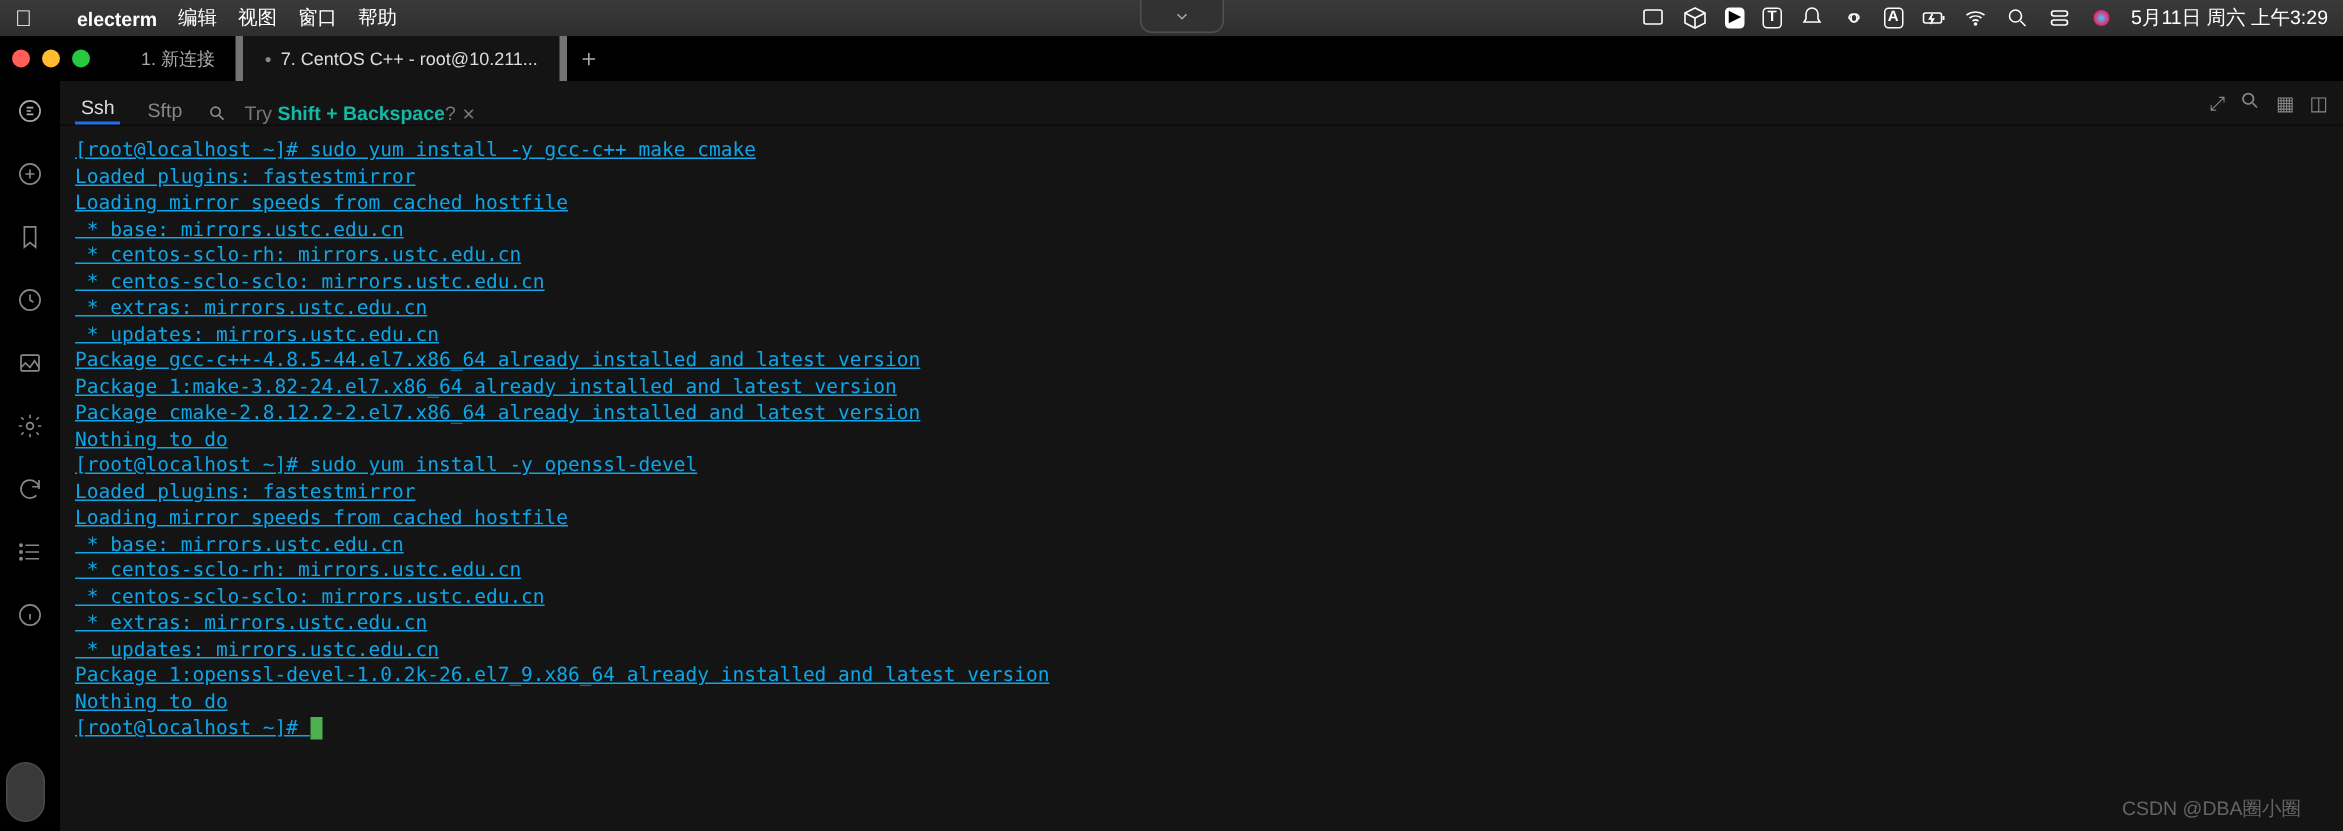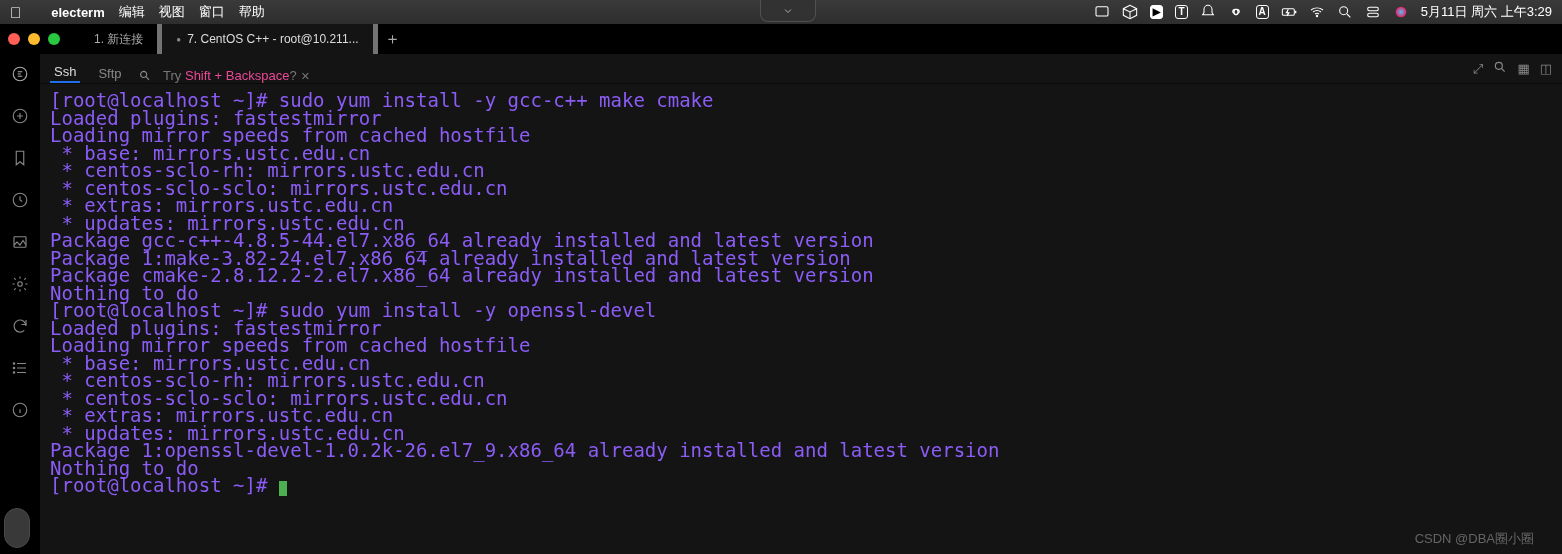--- a/index.html
+++ b/index.html
@@ -97,39 +97,40 @@
     padding:0 10px;
     font-size:13px;
     color:#888;
     gap:14px;
     border-bottom:1px solid #0a0a0a;
     position:relative;
   }
   .subbar .stab {padding:2px 4px;}
   .subbar .stab.active{color:#ddd; border-bottom:2px solid #1f6feb;}
   .subbar .hint {color:#777;}
-  .subbar .hint b{color:#ec4899; font-weight:400;}
+  .subbar .hint b{color:#14b8a6; font-weight:700;}
   .subbar .hint .x{margin-left:4px; font-size:11px;}
   .subbar .right-icons{
     position:absolute; right:10px; top:0; height:100%;
     display:flex; align-items:center; gap:10px; color:#888;
   }
   .subbar .right-icons span{font-size:13px;}
   .attach-icon{transform:rotate(-45deg); display:inline-block;}
 
   .terminal {
     flex:1;
     padding:8px 10px;
     font-family: "Menlo","Consolas",monospace;
-    font-size:19px;
+    font-size:13px;
     line-height:17.5px;
-    color:#8b5cf6;
+    color:#0ea5e9;
     white-space:pre;
     overflow:hidden;
     position:relative;
+    text-decoration:underline;
   }
   .terminal .cursor{
     display:inline-block; width:8px; height:15px;
     background:#4caf50; vertical-align:text-bottom;
   }
 
   
   .watermark{
     position:absolute; right:28px; bottom:6px;
     font-size:13px; color:rgba(180,180,180,.5);

